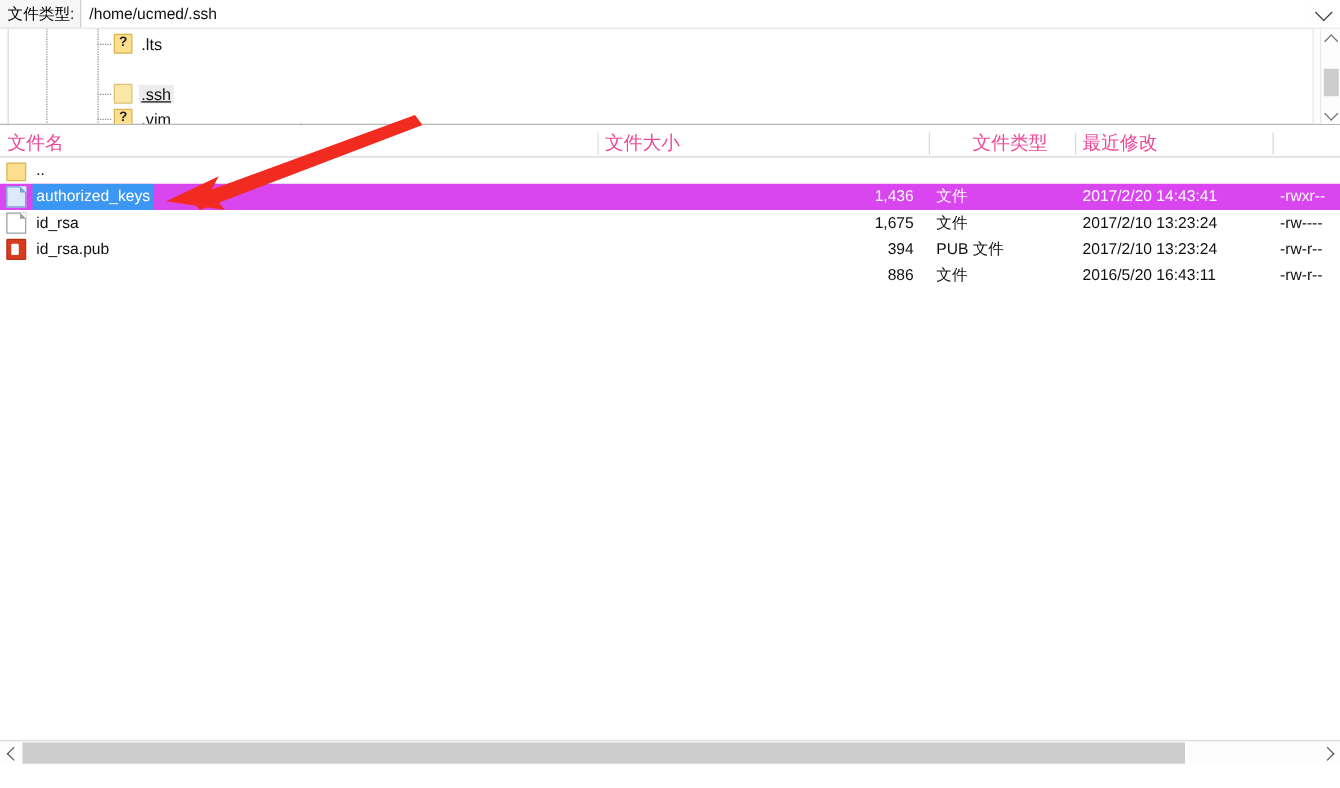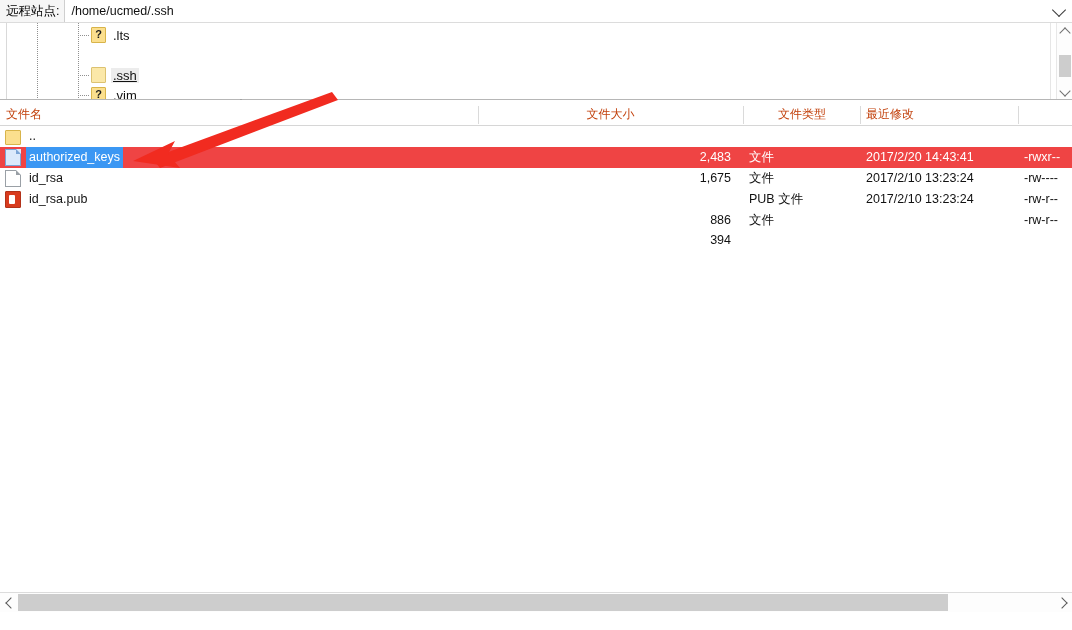--- a/index.html
+++ b/index.html
@@ -107,31 +107,31 @@
   .sortcaret{
     position:absolute;left:236px;top:101px;width:9px;height:9px;
     border-left:1.4px solid #9b9b9b;border-top:1.4px solid #9b9b9b;
     transform:rotate(45deg);
   }
   .hdr{
     position:absolute;left:0;top:4px;width:1072px;height:22px;
     border-bottom:1px solid #d6d6d6;box-sizing:border-box;background:#fff;
   }
   .hcell{
-    position:absolute;top:0;height:21px;line-height:21px;font-size:12px;color:#c2410c;
+    position:absolute;top:0;height:21px;line-height:21px;font-size:15px;color:#ec4899;
     box-sizing:border-box;
   }
   .hcell .ht{display:block;padding:0 6px;}
   .hsep{position:absolute;top:2px;height:18px;width:1px;background:#dadada;}
 
   .rows{position:absolute;left:0;top:26px;width:1072px;}
   .row{
     position:relative;height:21px;width:1072px;box-sizing:border-box;
   }
-  .row.sel{background:#ef4444;}
+  .row.sel{background:#d946ef;}
   .cell{
     position:absolute;top:0;height:21px;line-height:21px;font-size:12.5px;
     color:#111;white-space:nowrap;overflow:hidden;box-sizing:border-box;
   }
   .row.sel .cell{color:#fff;}
   .c-name{left:0;display:flex;align-items:center;}
   .c-size{text-align:right;}
   .c-type{}
   .c-mod{}
   .c-perm{}
@@ -189,21 +189,21 @@
   .annot{
     position:absolute;left:0;top:0;width:1072px;height:630px;pointer-events:none;
   }
 </style>
 </head>
 <body>
 
 <div class="app">
 
   <div class="pathbar">
-    <span class="lbl">远程站点:</span>
+    <span class="lbl">文件类型:</span>
     <div class="pathcombo">
       <span class="val">/home/ucmed/.ssh</span>
     </div>
     <div class="combo-arrow-box">
       <span class="chev"></span>
     </div>
   </div>
 
   <div class="treepanel">
     <div class="treescroll">
@@ -244,21 +244,21 @@
 
   <div class="sortcaret"></div>
 
   <div class="listpanel">
 
     <div class="hdr">
       <div class="hcell" style="left:0;width:478px;">
         <span class="ht">文件名</span>
       </div>
       <div class="hsep" style="left:478px;"></div>
-      <div class="hcell" style="left:478px;width:265px;text-align:center;">
+      <div class="hcell" style="left:478px;width:265px;text-align:left;">
         <span class="ht">文件大小</span>
       </div>
       <div class="hsep" style="left:743px;"></div>
       <div class="hcell" style="left:743px;width:117px;padding-left:29px;">
         <span class="ht">文件类型</span>
       </div>
       <div class="hsep" style="left:860px;"></div>
       <div class="hcell" style="left:860px;width:158px;">
         <span class="ht">最近修改</span>
       </div>
@@ -279,21 +279,21 @@
         <div class="cell c-type" style="left:743px;width:117px;padding-left:6px;"></div>
         <div class="cell c-mod" style="left:860px;width:158px;padding-left:6px;"></div>
         <div class="cell c-perm" style="left:1018px;width:54px;padding-left:6px;"></div>
       </div>
 
       <div class="row sel">
         <div class="cell c-name" style="width:478px;">
           <span class="ficon doc blue"></span>
           <span class="fname">authorized_keys</span>
         </div>
-        <div class="cell c-size" style="left:478px;width:259px;padding-right:6px;text-align:right;">2,483</div>
+        <div class="cell c-size" style="left:478px;width:259px;padding-right:6px;text-align:right;">1,436</div>
         <div class="cell c-type" style="left:743px;width:117px;padding-left:6px;">文件</div>
         <div class="cell c-mod" style="left:860px;width:158px;padding-left:6px;">2017/2/20 14:43:41</div>
         <div class="cell c-perm" style="left:1018px;width:54px;padding-left:6px;">-rwxr--</div>
       </div>
 
       <div class="row">
         <div class="cell c-name" style="width:478px;">
           <span class="ficon doc"></span>
           <span class="fname">id_rsa</span>
         </div>
@@ -301,29 +301,30 @@
         <div class="cell c-type" style="left:743px;width:117px;padding-left:6px;">文件</div>
         <div class="cell c-mod" style="left:860px;width:158px;padding-left:6px;">2017/2/10 13:23:24</div>
         <div class="cell c-perm" style="left:1018px;width:54px;padding-left:6px;">-rw----</div>
       </div>
 
       <div class="row">
         <div class="cell c-name" style="width:478px;">
           <span class="ficon pub"></span>
           <span class="fname">id_rsa.pub</span>
         </div>
-        <div class="cell c-size" style="left:478px;width:259px;padding-right:6px;text-align:right;margin-top:41px;">394</div>
+        <div class="cell c-size" style="left:478px;width:259px;padding-right:6px;text-align:right;">394</div>
         <div class="cell c-type" style="left:743px;width:117px;padding-left:6px;">PUB 文件</div>
         <div class="cell c-mod" style="left:860px;width:158px;padding-left:6px;">2017/2/10 13:23:24</div>
         <div class="cell c-perm" style="left:1018px;width:54px;padding-left:6px;">-rw-r--</div>
       </div>
 
       <div class="row">
         <div class="cell c-size" style="left:478px;width:259px;padding-right:6px;text-align:right;">886</div>
         <div class="cell c-type" style="left:743px;width:117px;padding-left:6px;">文件</div>
+        <div class="cell c-mod" style="left:860px;width:158px;padding-left:6px;">2016/5/20 16:43:11</div>
         <div class="cell c-perm" style="left:1018px;width:54px;padding-left:6px;">-rw-r--</div>
       </div>
 
     </div>
   </div>
 
   <div class="hsb">
     <div class="hsb-btn left">
       <span class="hsb-caret"></span>
     </div>

